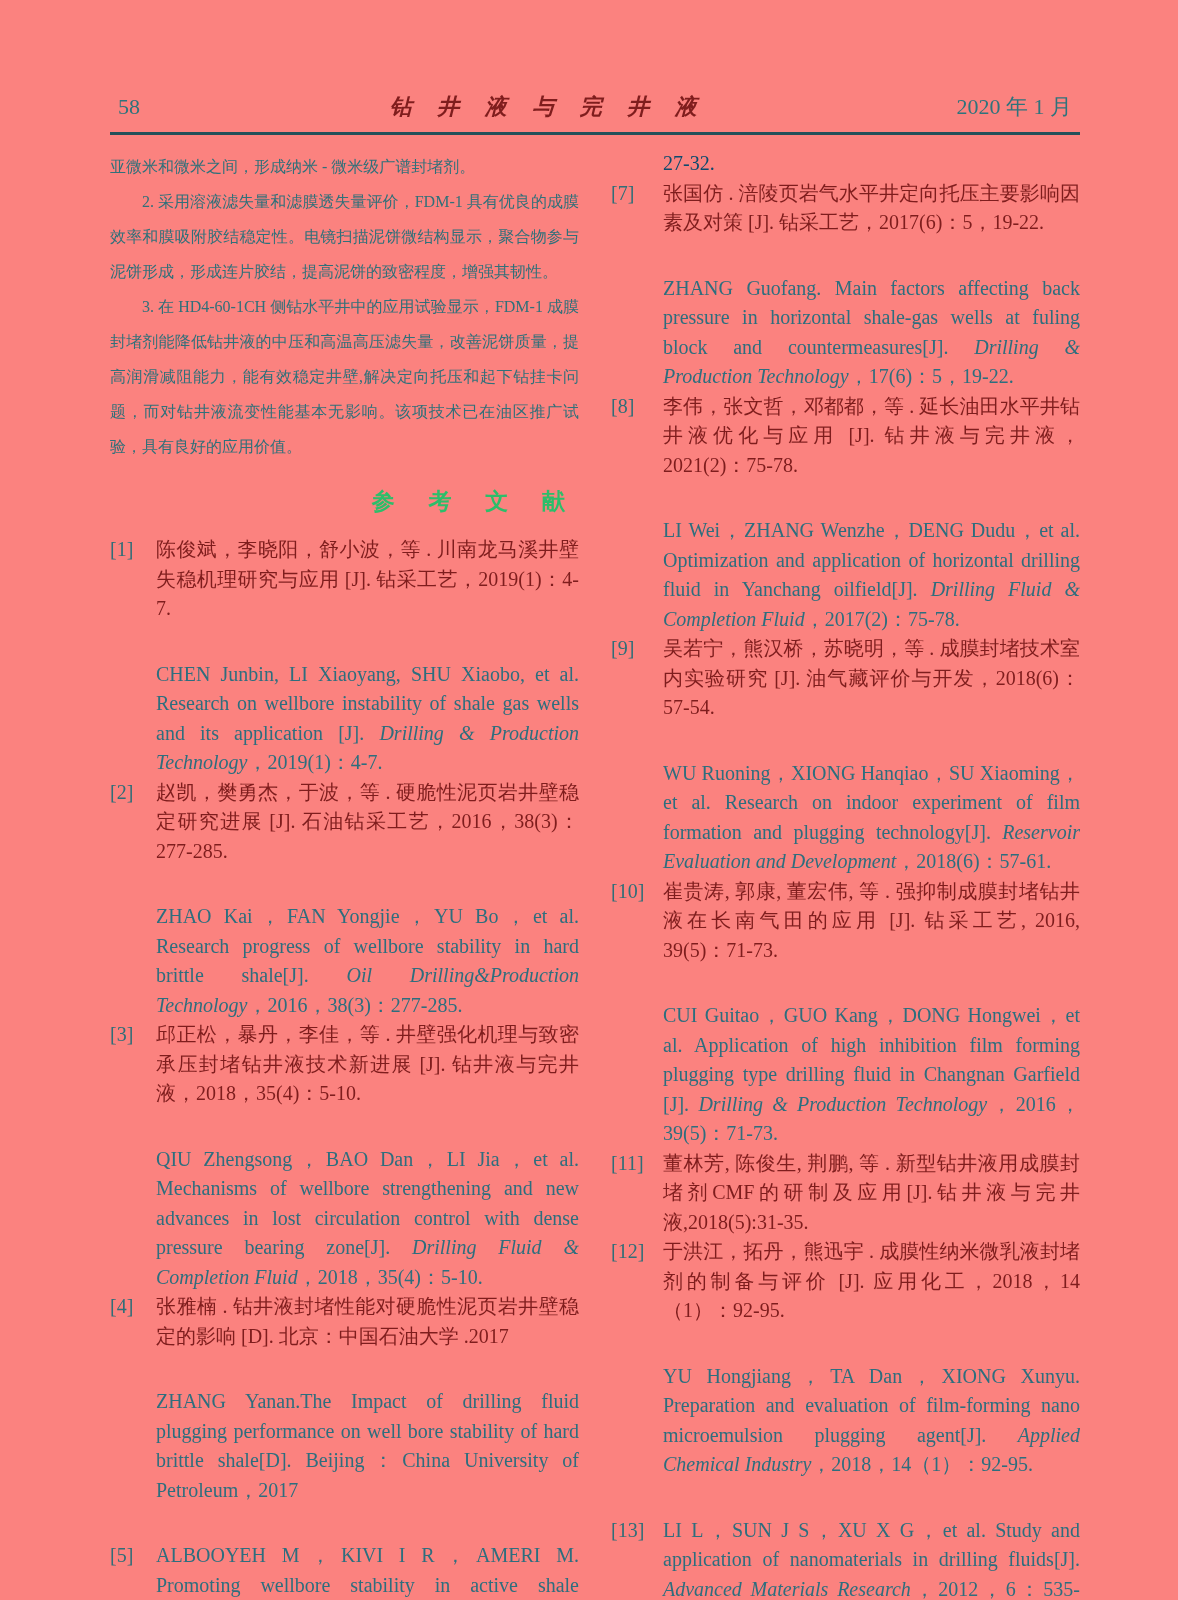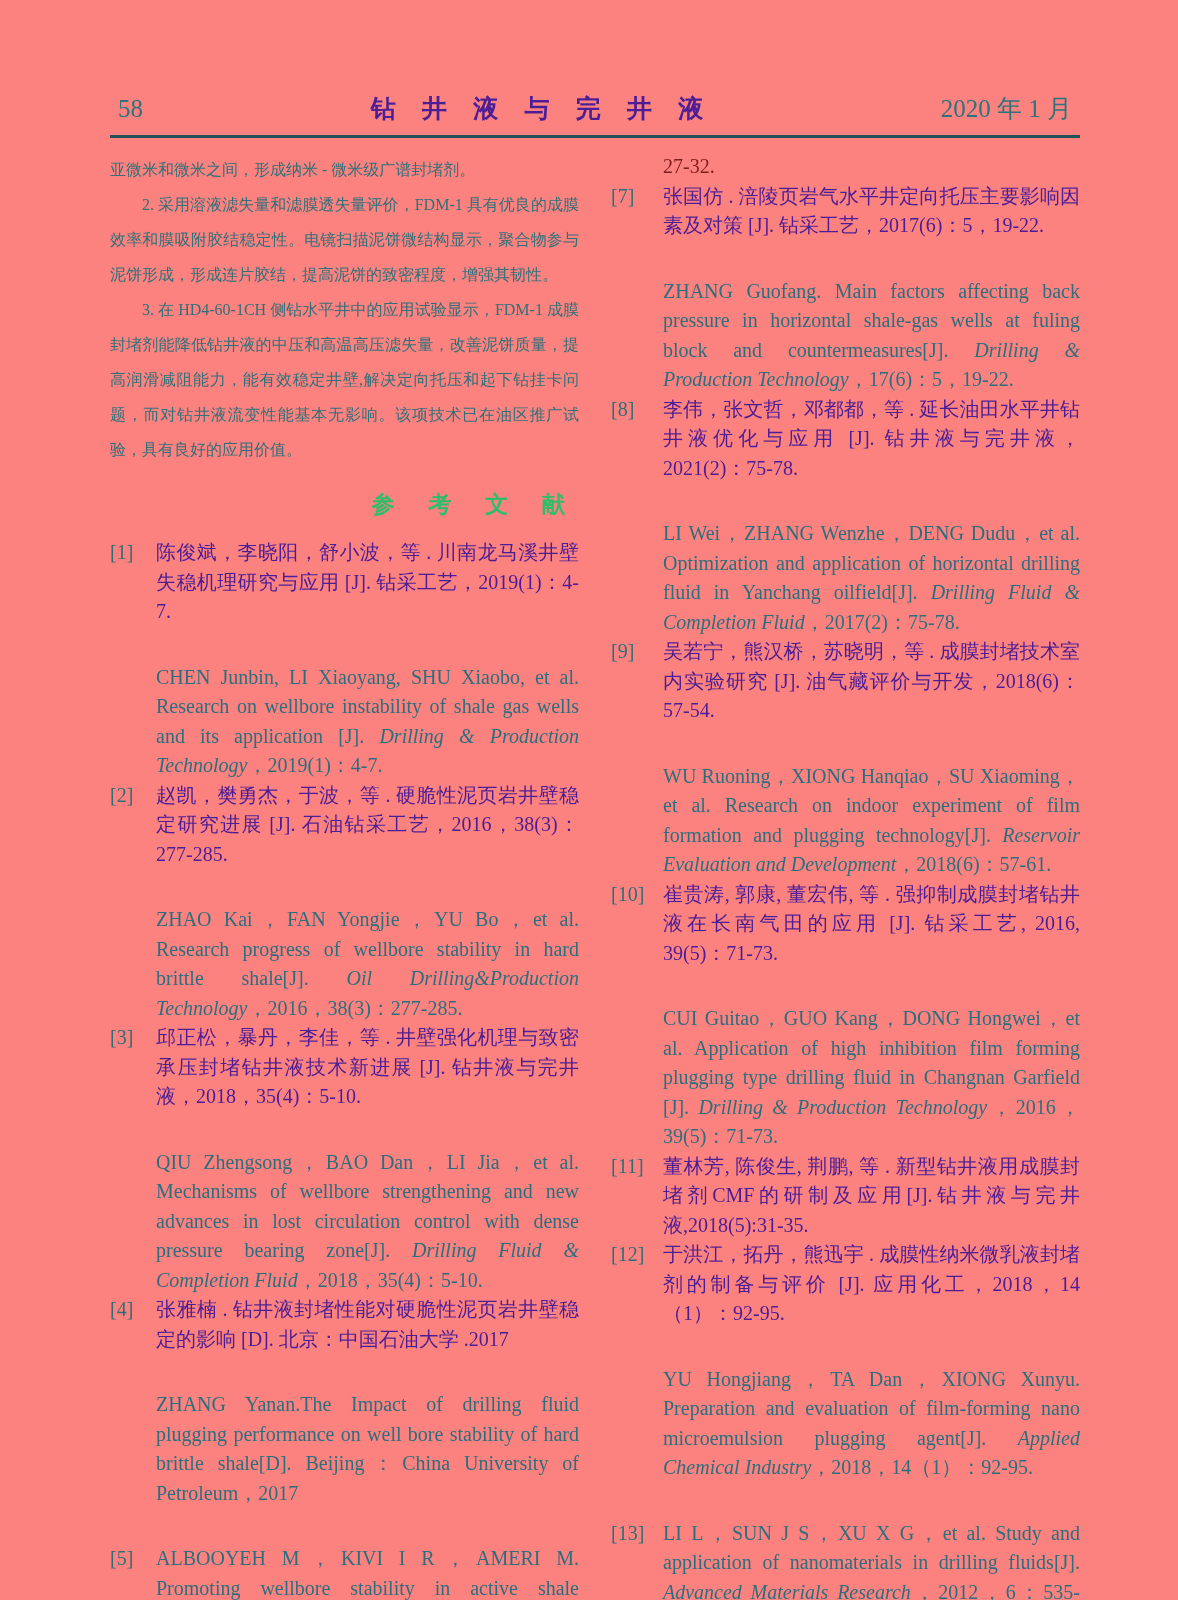--- a/index.html
+++ b/index.html
@@ -18,28 +18,29 @@
     box-sizing: border-box;
     width: 1178px;
     height: 1600px;
     padding: 92px 98px 40px 110px;
   }
   
   .page-header {
     display: flex;
     align-items: baseline;
     justify-content: space-between;
-    font-size: 25px;
+    font-size: 22px;
     color: #2e737c;
     padding: 0 8px 10px 8px;
   }
   .journal-title {
     letter-spacing: 10px;
     font-weight: bold;
-    color: #4c1d95;
+    color: #7f1d1d;
+    font-style: italic;
   }
   .header-rule {
     height: 3px;
     background: #24505a;
     border: none;
     margin: 0 0 14px 0;
   }
   
   .columns {
     display: flex;
@@ -75,27 +76,27 @@
     font-size: 20px;
     line-height: 29.5px;
   }
   .col-right .ref { padding-left: 52px; }
   .ref-num {
     position: absolute;
     left: 0;
     top: 0;
   }
   .ref-en { color: #2d6e7e; margin-top: 36px; }
-  .ref-zh { color: #4c1d95; }
+  .ref-zh { color: #7f1d1d; }
   .journal-italic { font-style: italic; }
   .carryover {
     padding-left: 52px;
     font-size: 20px;
     line-height: 29.5px;
-    color: #7f1d1d;
+    color: #0c4a6e;
   }
 </style>
 </head>
 <body>
 
 <div class="page">
 
   <div class="page-header">
     <span>58</span>
     <span class="journal-title">钻 井 液 与 完 井 液</span>

